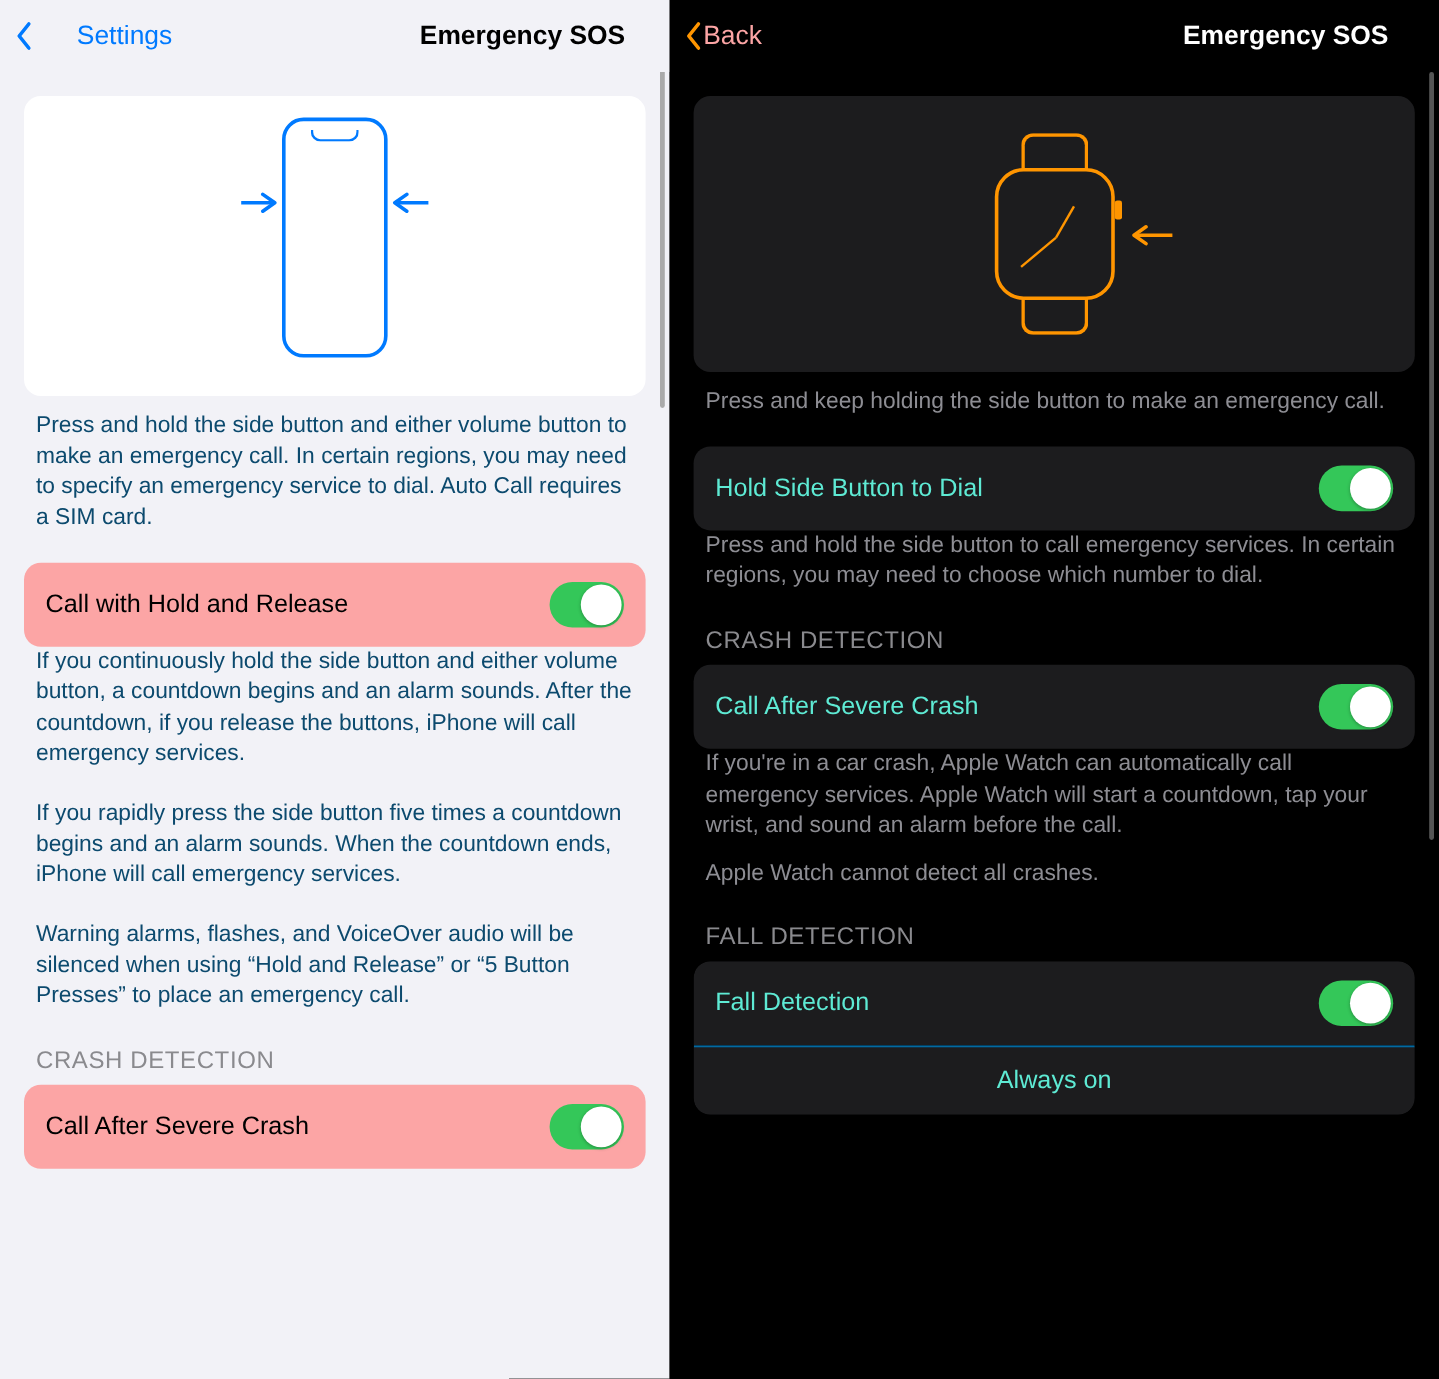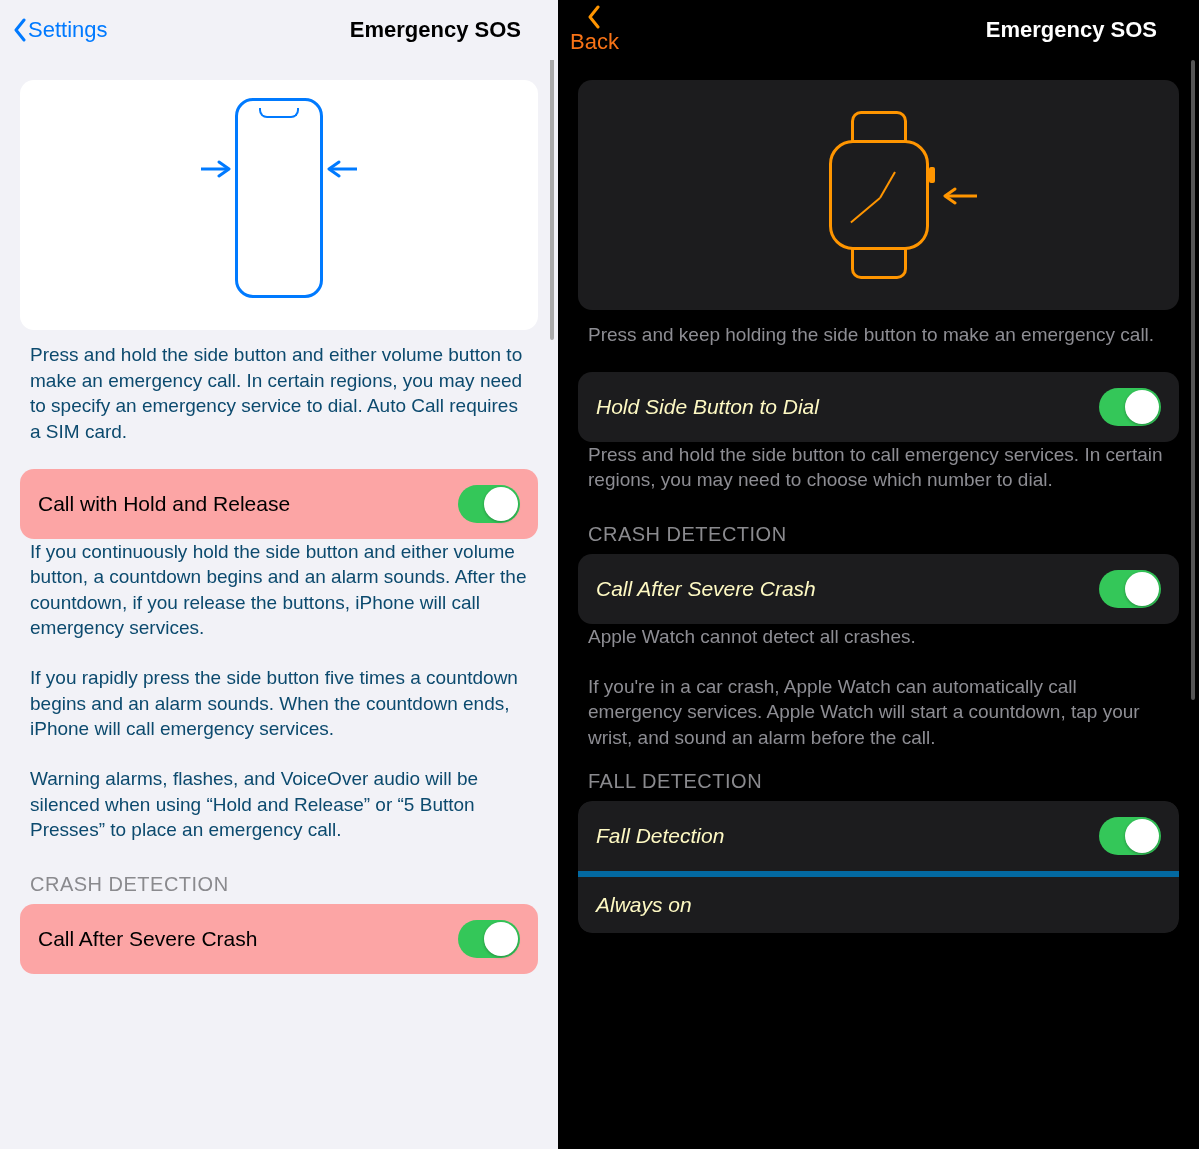--- a/index.html
+++ b/index.html
@@ -4,37 +4,37 @@
 <style>
 * { margin:0; padding:0; box-sizing:border-box; font-family:-apple-system,BlinkMacSystemFont,"Segoe UI",Helvetica,Arial,sans-serif; }
 body { display:flex; width:1199px; height:1149px; overflow:hidden; background:#000; }
 .pane { height:100%; overflow-y:auto; position:relative; }
 .pane.left { width:558px; background:#f2f2f7; }
 .pane.right { width:641px; background:#000; color:#fff; }
 .nav { display:flex; align-items:center; height:60px; padding:0 12px; position:sticky; top:0; z-index:2; }
 .nav.left-nav { background:#f2f2f7; }
 .nav.right-nav { background:#000; }
 .nav-back { display:flex; align-items:center; font-size:22px; cursor:pointer; }
-.nav-back.ios { color:#007aff; }
-.nav-back.watch { color:#f97316;flex-direction:column; }
+.nav-back.ios { color:#007aff;gap:36px; }
+.nav-back.watch { color:#fca5a5; }
 .nav-title { flex:1; text-align:right; font-weight:600; font-size:22px; transform:translateX(-25px); }
 .nav-title.right-title { transform:translateX(-30px); }
 .chevron { width:16px; height:24px; }
 .content { padding:20px 20px 40px 20px; }
 .hero-card { border-radius:14px; display:flex; align-items:center; justify-content:center; height:250px; margin-bottom:12px; }
 .hero-card.light { background:#fff; }
 .hero-card.dark { background:#1c1c1e; height:230px; }
 .desc { font-size:19px; line-height:1.35; color:#0c4a6e; padding:0 10px 24px 10px; }
 .desc.dark { color:#8d8d93; }
 .section-header { font-size:20px; color:#8a8a8e; letter-spacing:0.5px; padding:6px 10px 8px 10px; text-transform:uppercase; }
 .row { display:flex; align-items:center; justify-content:space-between; padding:16px 18px; border-radius:14px; font-size:21px; }
 .row.light { background:#fca5a5; color:#000; }
-.row.dark { background:#1c1c1e; color:#fef9c3;font-style:italic; }
+.row.dark { background:#1c1c1e; color:#5eead4; }
 .row.no-bottom-radius { border-bottom-left-radius:0; border-bottom-right-radius:0; }
-.row.no-top-radius { border-top-left-radius:0; border-top-right-radius:0; border-top:6px solid #0369a1; }
+.row.no-top-radius { border-top-left-radius:0; border-top-right-radius:0; border-top:2px solid #0369a1;justify-content:center; }
 .row-group { border-radius:14px; overflow:hidden; }
 .toggle { width:62px; height:38px; border-radius:19px; position:relative; cursor:pointer; }
 .toggle.on { background:#34c759; }
 .toggle.off { background:#e9e9eb; }
 .knob { width:34px; height:34px; border-radius:50%; background:#fff; position:absolute; top:2px; box-shadow:0 1px 3px rgba(0,0,0,0.3); }
 .toggle.on .knob { right:2px; }
 .toggle.off .knob { left:2px; }
 .scrollbar-mock { position:absolute; right:4px; top:20px; width:4px; height:320px; background:#aaa; border-radius:2px; }
 .scrollbar-mock.dark-sb { background:#555; top:60px; height:640px; }
 
@@ -145,22 +145,22 @@
     </div>
     <div class="desc dark">Press and hold the side button to call emergency services. In certain regions, you may need to choose which number to dial.</div>
 
     <div class="section-header">CRASH DETECTION</div>
     <div class="row dark">
       <span>Call After Severe Crash</span>
       <div class="toggle on">
           <div class="knob"></div>
         </div>
     </div>
+    <div class="desc dark" style="padding-bottom:14px;">If you're in a car crash, Apple Watch can automatically call emergency services. Apple Watch will start a countdown, tap your wrist, and sound an alarm before the call.</div>
     <div class="desc dark">Apple Watch cannot detect all crashes.</div>
-    <div class="desc dark" style="padding-bottom:14px;">If you're in a car crash, Apple Watch can automatically call emergency services. Apple Watch will start a countdown, tap your wrist, and sound an alarm before the call.</div>
 
     <div class="section-header">FALL DETECTION</div>
     <div class="row-group">
       <div class="row dark no-bottom-radius">
         <span>Fall Detection</span>
         <div class="toggle on">
             <div class="knob"></div>
           </div>
       </div>
       <div class="row dark no-top-radius">

